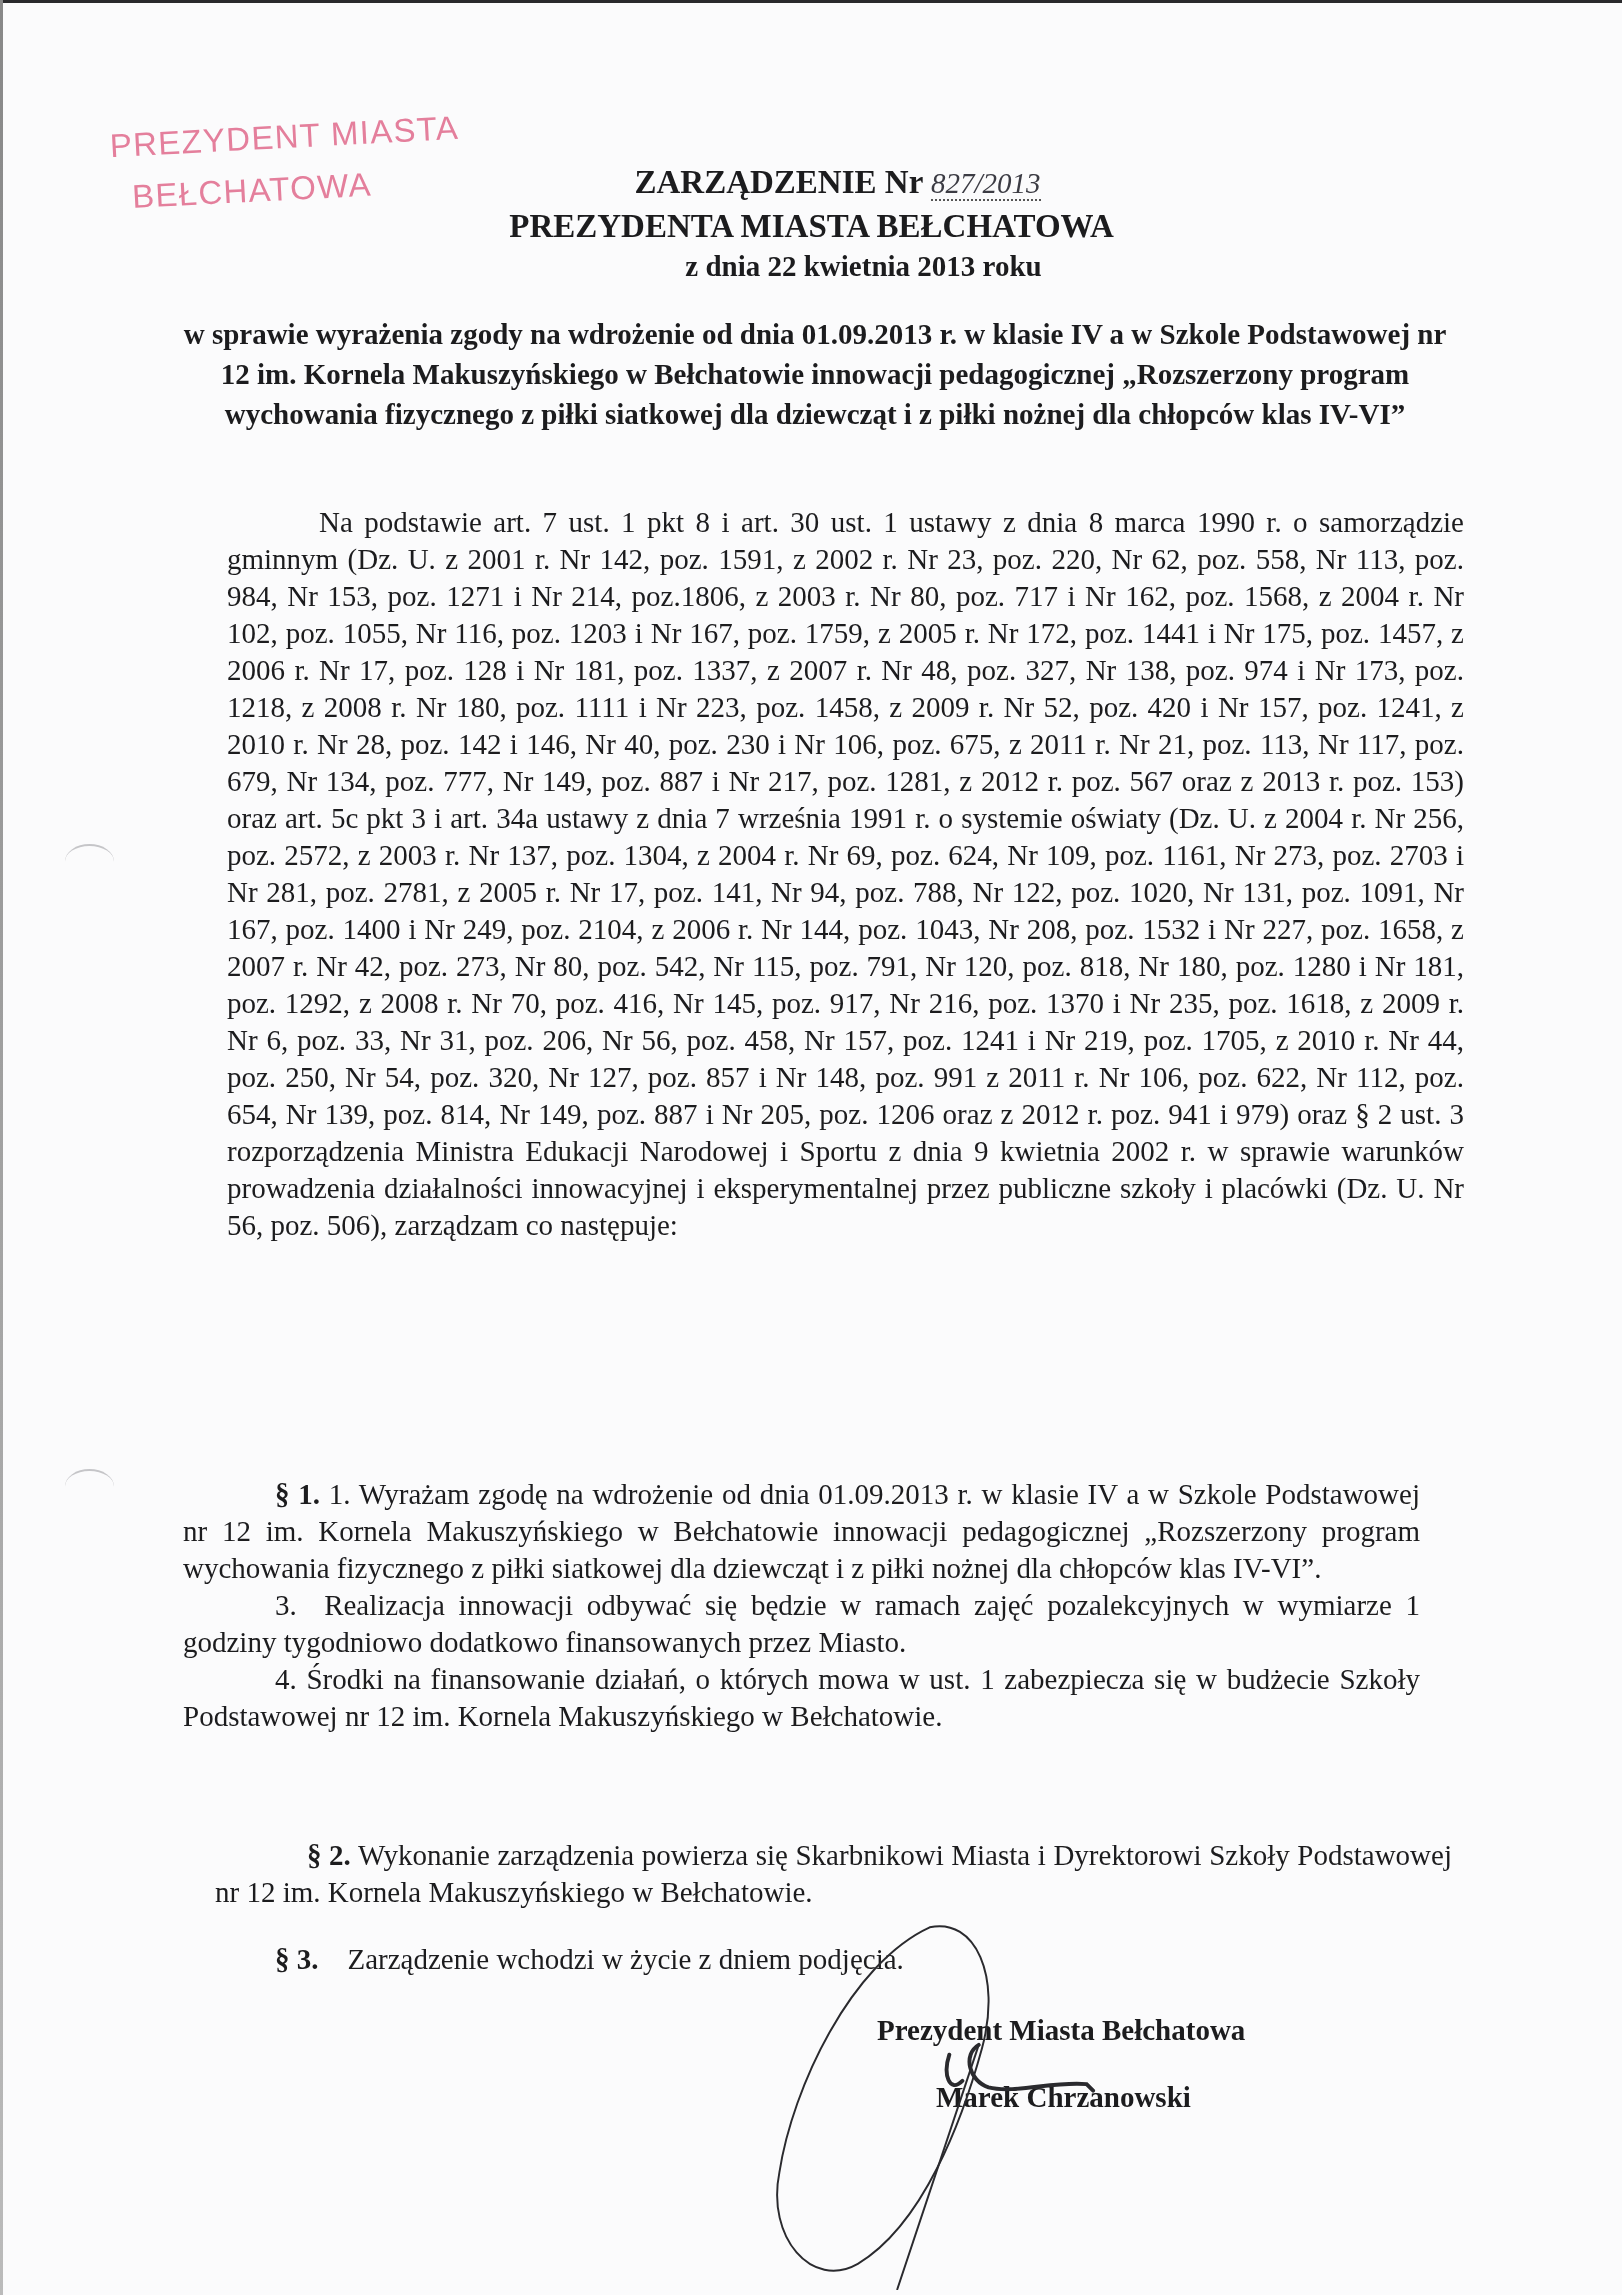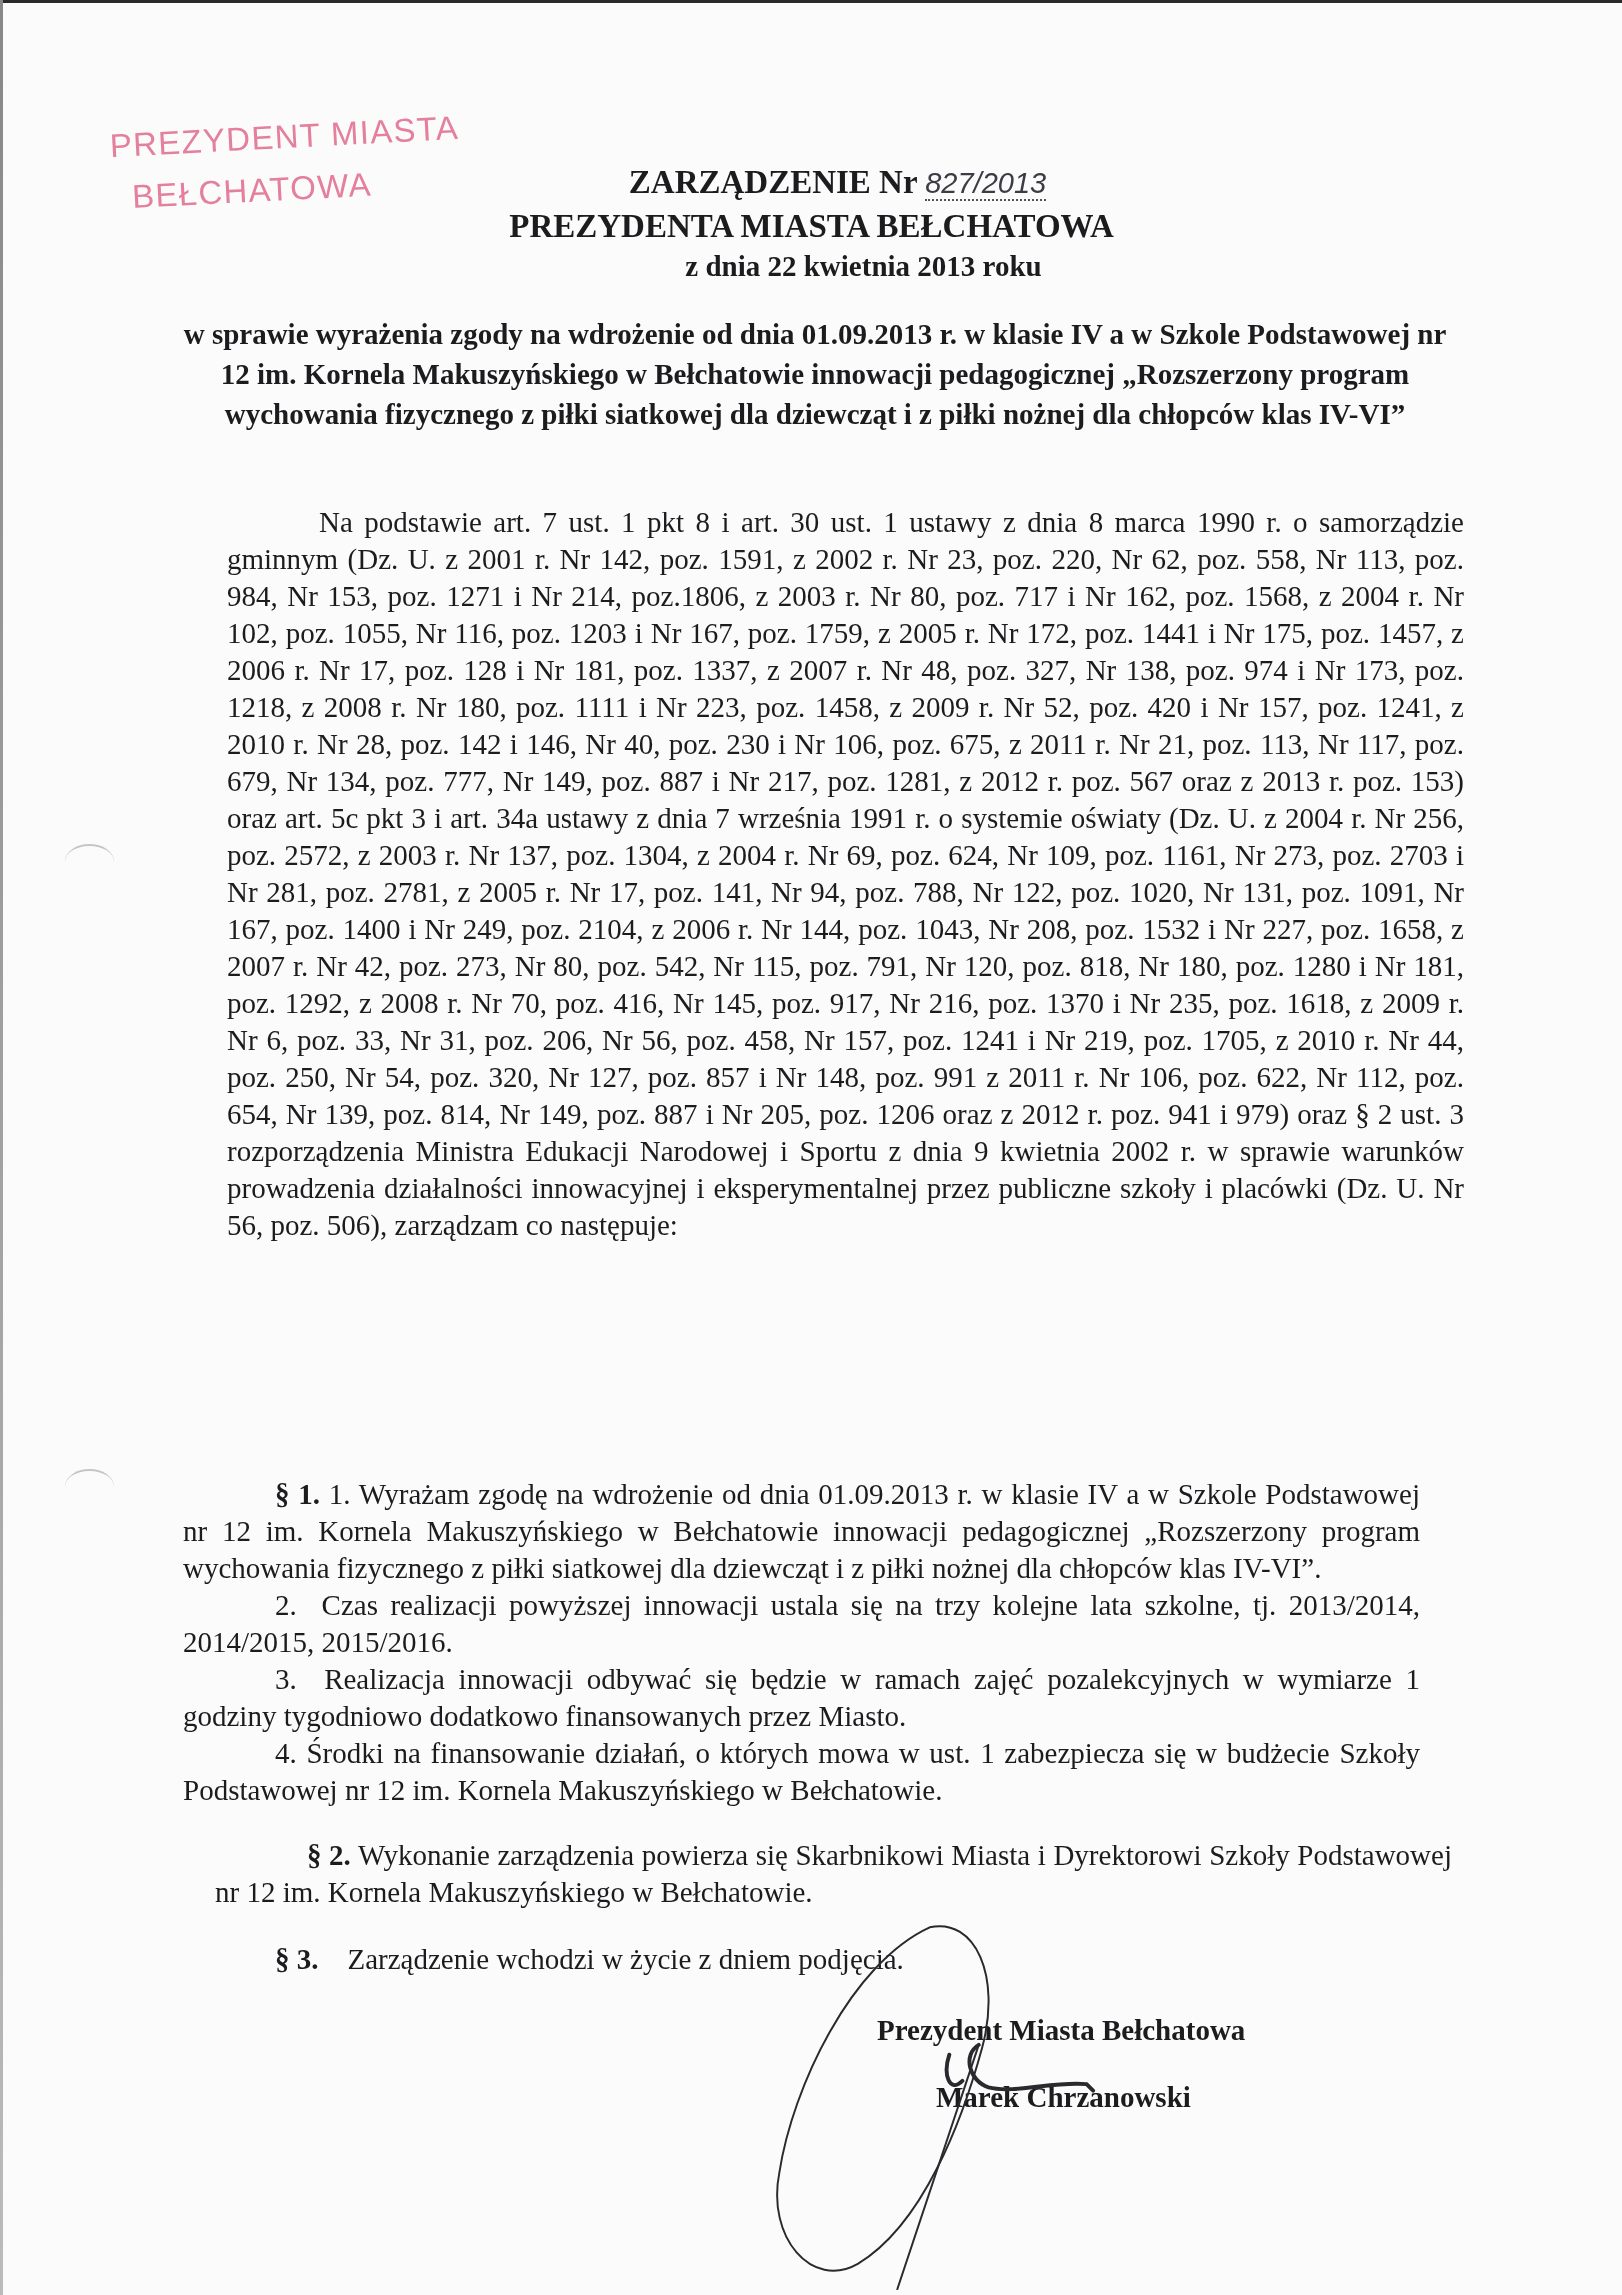--- a/index.html
+++ b/index.html
@@ -15,21 +15,21 @@
     .punch-hole { position: absolute; left: 65px; width: 49px; height: 33px; border-top: 2px solid #b8b8bc; border-radius: 50% 50% 0 0; opacity: .8; }
     .stamp {
       position: absolute; left: 111px; top: 111px;
       color: #e06a8c; font-family: "Liberation Sans", sans-serif;
       font-size: 33px; line-height: 52px; letter-spacing: 1.3px;
       transform: rotate(-3deg); opacity: .85;
     }
     .stamp .l2 { padding-left: 19.6px; }
     .header { position: absolute; left: 0; width: 1623px; text-align: center; font-weight: bold; }
     .title1 { top: 164px; font-size: 33px; padding-left: 26px; }
-    .title1 .hand { font-family: Liberation Sans, sans-serif; font-weight: normal; font-style: italic; color: #3c3c44; font-size: 29px; border-bottom: 2.6px dotted #555; }
+    .title1 .hand { font-family: Liberation Serif, serif; font-weight: normal; font-style: italic; color: #3c3c44; font-size: 29px; border-bottom: 2.6px dotted #555; }
     .title2 { top: 208px; font-size: 33px; }
     .title3 { top: 250px; font-size: 29px; padding-left: 52px; }
     .subject {
       position: absolute; left: 177px; width: 1276px; top: 314px;
       text-align: center; font-weight: bold; font-size: 29px; line-height: 40px;
     }
     .body {
       position: absolute; left: 183px; width: 1237px;
       font-size: 29px; line-height: 37px; text-align: justify; margin-left: 44px;
     }
@@ -62,21 +62,20 @@
 </div>
 <div class="header title2">PREZYDENTA MIASTA BEŁCHATOWA</div>
 <div class="header title3">z dnia 22 kwietnia 2013 roku</div>
 
 <div class="subject">w sprawie wyrażenia zgody na wdrożenie od dnia 01.09.2013 r. w klasie IV a  w Szkole Podstawowej nr 12 im. Kornela Makuszyńskiego w Bełchatowie innowacji pedagogicznej „Rozszerzony program wychowania fizycznego z piłki siatkowej dla dziewcząt i z piłki nożnej dla chłopców klas IV-VI”</div>
 
 <div class="body preamble">Na podstawie art. 7 ust. 1 pkt 8 i art. 30 ust. 1 ustawy z dnia 8 marca 1990 r. o samorządzie gminnym (Dz. U. z 2001 r. Nr 142, poz. 1591, z 2002 r. Nr 23, poz. 220, Nr 62,  poz. 558, Nr 113, poz. 984, Nr 153, poz. 1271 i Nr 214, poz.1806, z 2003 r. Nr 80, poz. 717 i Nr 162, poz. 1568, z 2004 r. Nr 102, poz. 1055, Nr 116, poz. 1203 i Nr 167, poz. 1759, z 2005 r. Nr 172, poz. 1441 i Nr 175, poz. 1457, z 2006 r. Nr 17, poz. 128 i Nr 181, poz. 1337,  z 2007 r. Nr 48, poz. 327, Nr 138, poz. 974 i Nr 173, poz. 1218, z 2008 r. Nr 180, poz. 1111 i Nr 223, poz. 1458, z 2009 r. Nr 52, poz. 420 i Nr 157, poz. 1241, z 2010 r. Nr 28, poz. 142 i 146, Nr 40, poz. 230 i Nr 106, poz. 675, z 2011 r. Nr 21, poz. 113, Nr 117, poz. 679, Nr 134, poz. 777, Nr 149, poz. 887 i Nr 217, poz. 1281, z 2012 r. poz. 567 oraz z 2013 r. poz. 153) oraz art. 5c pkt 3 i art. 34a ustawy z dnia 7 września 1991 r. o systemie oświaty (Dz. U. z 2004 r. Nr 256, poz. 2572, z 2003 r. Nr 137, poz. 1304, z 2004 r. Nr 69, poz. 624, Nr 109, poz. 1161, Nr 273, poz. 2703 i Nr 281, poz. 2781, z 2005 r. Nr 17, poz. 141, Nr 94, poz. 788, Nr 122, poz. 1020, Nr 131, poz. 1091, Nr 167, poz. 1400 i Nr 249, poz. 2104, z 2006 r. Nr 144, poz. 1043, Nr 208, poz. 1532 i Nr 227, poz. 1658, z 2007 r. Nr 42, poz. 273, Nr 80, poz. 542, Nr 115, poz. 791, Nr 120, poz. 818, Nr 180, poz. 1280 i Nr 181, poz. 1292, z 2008 r. Nr 70, poz. 416, Nr 145, poz. 917, Nr 216, poz. 1370 i Nr 235, poz. 1618, z 2009 r. Nr 6, poz. 33, Nr 31, poz. 206, Nr 56, poz. 458, Nr 157, poz. 1241 i Nr 219, poz. 1705, z 2010 r. Nr 44, poz. 250, Nr 54, poz. 320, Nr 127, poz. 857 i Nr 148, poz. 991 z 2011 r. Nr 106, poz. 622, Nr 112, poz. 654, Nr 139, poz. 814, Nr 149, poz. 887 i Nr 205, poz. 1206 oraz z 2012 r. poz. 941 i 979) oraz § 2 ust. 3 rozporządzenia Ministra Edukacji Narodowej i Sportu z dnia 9 kwietnia 2002 r. w sprawie warunków prowadzenia działalności innowacyjnej i eksperymentalnej przez publiczne szkoły i placówki (Dz. U. Nr 56, poz. 506), zarządzam co następuje:</div>
 
 <div class="para sec1">
   <div><span class="ind"></span><b>§ 1.</b> <span>1.</span> <span>Wyrażam zgodę na wdrożenie od dnia 01.09.2013 r. w klasie IV a  w Szkole Podstawowej nr 12 im. Kornela Makuszyńskiego w Bełchatowie innowacji pedagogicznej „Rozszerzony program wychowania fizycznego z piłki siatkowej dla dziewcząt i z piłki nożnej dla chłopców klas IV-VI”.</span></div>
-  <div><span class="ind"></span><span>2.</span>&nbsp;&nbsp;<span>Czas realizacji powyższej innowacji ustala się na trzy kolejne lata szkolne, tj. 2013/2014, 2014/2015, 2015/2016.</span></div>
   <div><span class="ind"></span><span>3.</span>&nbsp;&nbsp;<span>Realizacja innowacji odbywać się będzie w ramach zajęć pozalekcyjnych w wymiarze 1 godziny tygodniowo dodatkowo finansowanych przez Miasto.</span></div>
   <div><span class="ind"></span><span>4.</span> <span>Środki na finansowanie działań, o których mowa w ust. 1 zabezpiecza się w budżecie Szkoły Podstawowej nr 12 im. Kornela Makuszyńskiego w Bełchatowie.</span></div>
 </div>
 
 <div class="para sec2">
   <span class="ind"></span><b>§ 2.</b> <span>Wykonanie zarządzenia powierza się Skarbnikowi Miasta i Dyrektorowi Szkoły Podstawowej nr 12 im. Kornela Makuszyńskiego w Bełchatowie.</span>
 </div>
 
 <div class="para sec3">
   <span class="ind"></span><b>§ 3.</b>&nbsp;&nbsp;&nbsp;&nbsp;<span>Zarządzenie wchodzi w życie z dniem podjęcia.</span>

